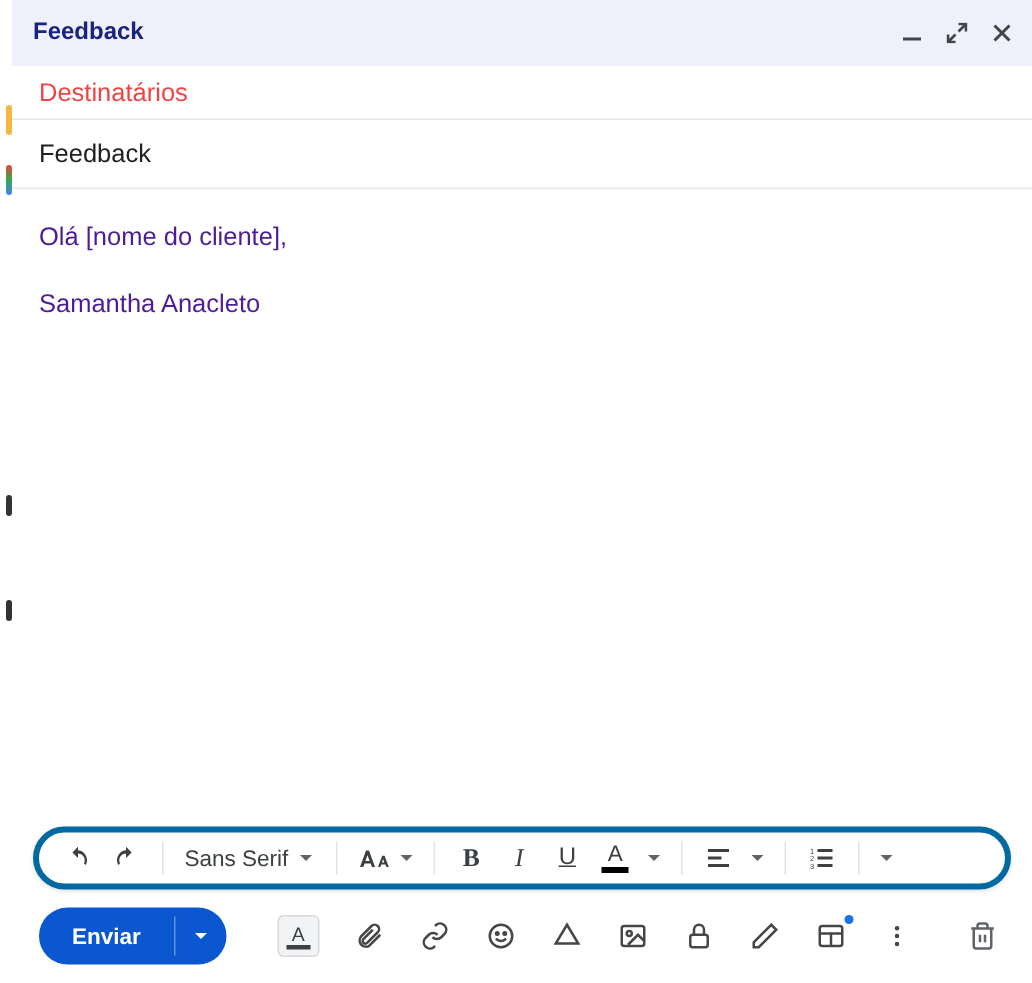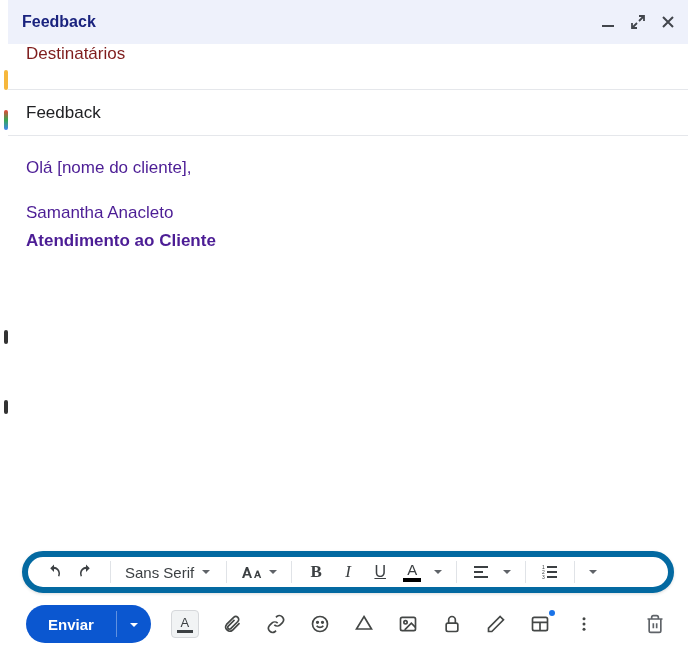--- a/index.html
+++ b/index.html
@@ -39,26 +39,26 @@
   .titlebar-actions .tb-btn {
     width: 16px;
     height: 16px;
     display: flex;
     align-items: center;
     justify-content: center;
     color: #42464c;
     cursor: pointer;
   }
   .recipients-row {
-    height: 46px;
-    display: flex;
-    align-items: flex-start;
+    height: 36px;
+    display: flex;
+    align-items: center;
     padding: 0 18px;
     border-bottom: 1px solid #e5e7eb;
-    color: #7f1d1d;
+    color: #ef4444;
     font-size: 17px;
   }
   .subject-row {
     height: 46px;
     display: flex;
     align-items: center;
     padding: 0 18px;
     border-bottom: 1px solid #e5e7eb;
     color: #202124;
     font-size: 17px;
@@ -73,21 +73,21 @@
   }
   .body-area p {
     margin-bottom: 20px;
   }
   .sig-name { margin-bottom: 4px; }
   .sig-role { font-weight: 700; }
   .format-toolbar {
     margin: 6px 14px 0 14px;
     height: 42px;
     background: #fff;
-    border: 6px solid #0369a1;
+    border: 4px solid #0369a1;
     border-radius: 28px;
     box-shadow: 0 1px 3px rgba(60,64,67,.18);
     display: flex;
     align-items: center;
     padding: 0 14px;
     gap: 8px;
   }
   .ft-btn {
     width: 24px;
     height: 24px;
@@ -131,21 +131,21 @@
   .ft-textcolor .bar { width:18px; height:4px; background:#000; margin-top:1px;}
   .action-row {
     height: 62px;
     display: flex;
     align-items: center;
     padding: 0 22px 0 18px;
     gap: 2px;
     justify-content: space-between;
   }
   .action-left {
-    display:flex;align-items:center;gap:2px;
+    display:flex;align-items:center;gap:16px;
   }
   .send-btn {
     display: inline-flex;
     align-items: stretch;
     height: 38px;
     border-radius: 20px;
     overflow: hidden;
     background: #0b57d0;
     color: #fff;
     cursor: pointer;
@@ -233,21 +233,20 @@
   </div>
 
   <div class="subject-row">
     <span>Feedback</span>
   </div>
 
   <div class="body-area">
     <p>Olá [nome do cliente],</p>
     <div>
       <div class="sig-name">Samantha Anacleto</div>
-      <div class="sig-role">Atendimento ao Cliente</div>
     </div>
   </div>
 
   <div class="format-toolbar">
     <div class="ft-btn">
       <svg width="18" height="18" viewBox="0 0 24 24" fill="currentColor">
           <path d="M12 5V2L7 7l5 5V8c3.3 0 6 2.7 6 6 0 1-.3 2-.7 2.8l1.5 1.5C19.5 17 20 15.6 20 14c0-5-4-9-8-9z"></path>
         </svg>
     </div>
     <div class="ft-btn">

